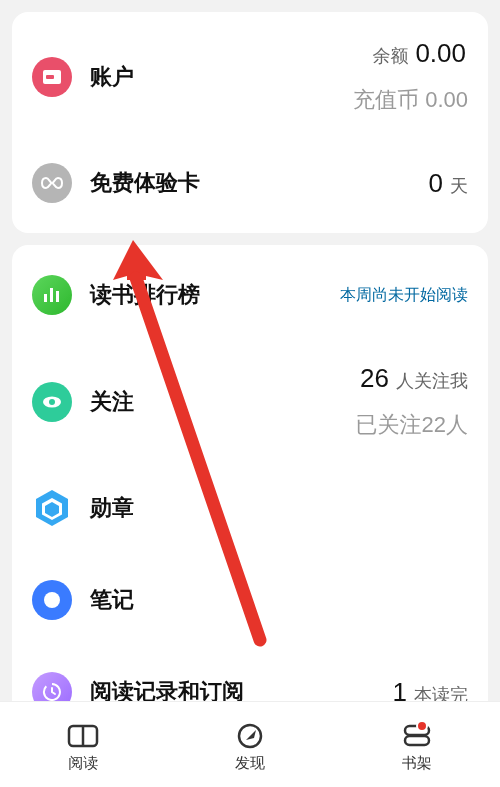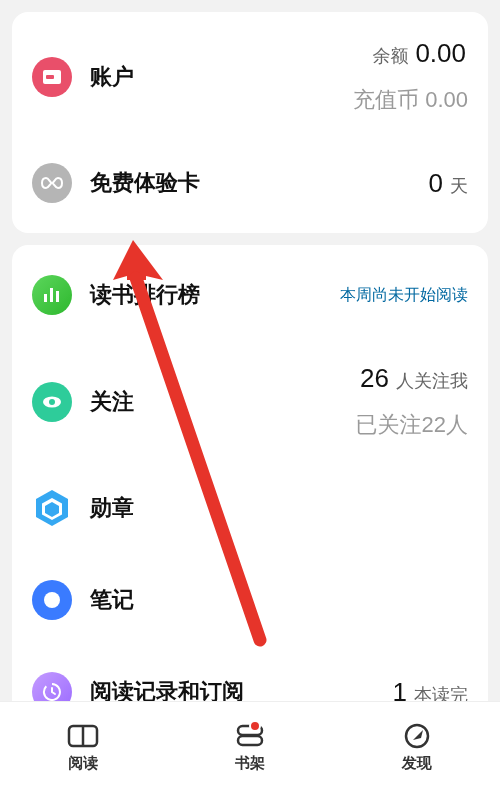--- a/index.html
+++ b/index.html
@@ -79,21 +79,20 @@
   .bottom-nav {
     position: absolute;
     bottom: 0; left: 0; right: 0;
     height: 86px;
     background: #fff;
     border-top: 1px solid #eee;
     display: flex;
     justify-content: space-around;
     align-items: center;
     padding-top: 6px;
-    font-weight: bold;
   }
   .nav-item {
     display: flex;
     flex-direction: column;
     align-items: center;
     gap: 4px;
     color: #333;
     font-size: 15px;
     position: relative;
   }
@@ -255,26 +254,26 @@
 <div class="bottom-nav">
   <div class="nav-item">
     <svg width="34" height="28" viewBox="0 0 34 28">
         <rect x="3" y="4" width="28" height="20" rx="4" fill="none" stroke="#333" stroke-width="2.5"></rect>
         <line x1="17" y1="4" x2="17" y2="24" stroke="#333" stroke-width="2.5"></line>
       </svg>
     <span>阅读</span>
   </div>
   <div class="nav-item">
     <svg width="34" height="28" viewBox="0 0 34 28">
+        <circle cx="17" cy="14" r="11" fill="none" stroke="#333" stroke-width="2.5"></circle>
+        <polygon points="13,18 21,10 19,18 11,20" fill="#333" transform="translate(2,-2)"></polygon>
+      </svg>
+    <span>发现</span>
+  </div>
+  <div class="nav-item">
+    <svg width="34" height="28" viewBox="0 0 34 28">
       <rect x="5" y="14" width="24" height="9" rx="4.5" fill="none" stroke="#333" stroke-width="2.5"></rect>
       <rect x="5" y="4" width="24" height="9" rx="4.5" fill="none" stroke="#333" stroke-width="2.5"></rect>
     </svg>
     <span class="badge-dot"></span>
     <span>书架</span>
   </div>
-  <div class="nav-item">
-    <svg width="34" height="28" viewBox="0 0 34 28">
-        <circle cx="17" cy="14" r="11" fill="none" stroke="#333" stroke-width="2.5"></circle>
-        <polygon points="13,18 21,10 19,18 11,20" fill="#333" transform="translate(2,-2)"></polygon>
-      </svg>
-    <span>发现</span>
-  </div>
 </div>
 
 </body></html>

